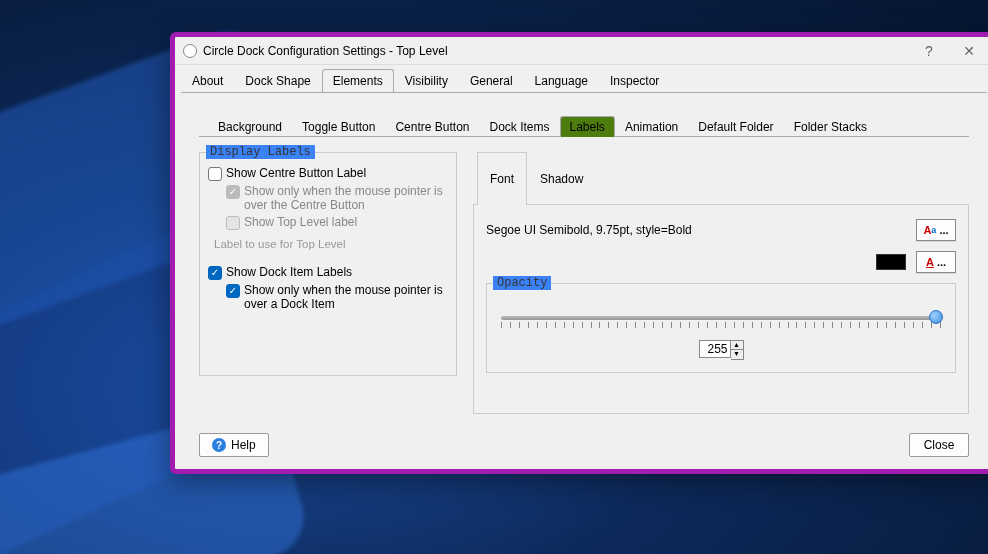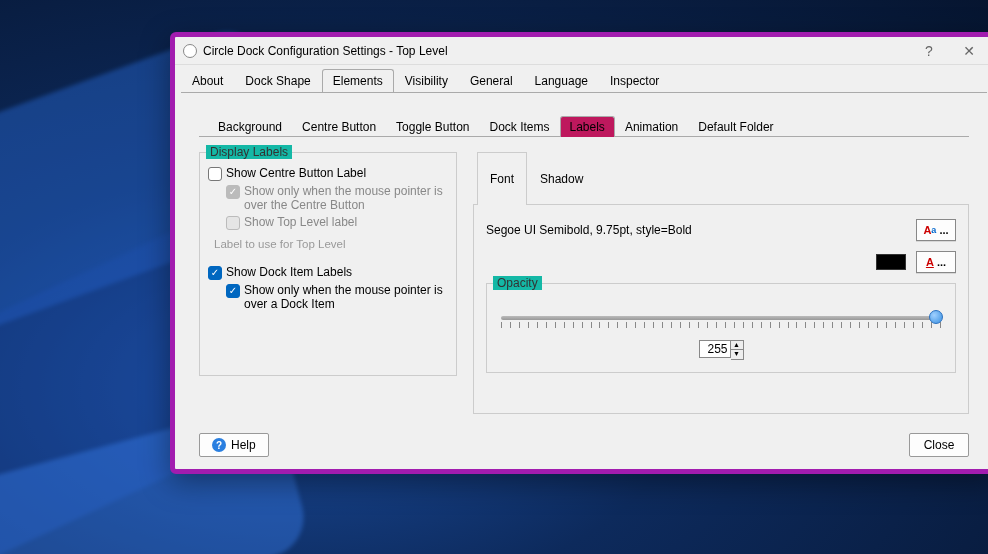--- a/index.html
+++ b/index.html
@@ -92,21 +92,21 @@
     gap: 0;
   }
   .subtabs .tab {
     padding: 3px 9px;
     font-size: 12px;
     cursor: pointer;
     border: 1px solid transparent;
     border-bottom: none;
   }
   .subtabs .tab.active {
-    background: #be185d;
+    background: #4d7c0f;
     border-color: #aaa;
     border-radius: 3px 3px 0 0;
     position: relative;
     z-index: 2;
   }
   .subrule {
     border-top: 1px solid #aaa;
     margin: 0 24px;
     position: relative;
     top: -1px;
@@ -122,24 +122,25 @@
   .groupbox {
     border: 1px solid #ccc;
     padding: 10px 8px 8px 8px;
     position: relative;
     background: #f0f0f0;
   }
   .groupbox > .legend, .legend {
     position: absolute;
     top: -8px;
     left: 6px;
-    background: #14b8a6;
+    background: #3b82f6;
     padding: 0 4px;
     font-size: 12px;
     color: #333;
+    font-family: Liberation Mono, monospace;
   }
 
   .left { width: 258px; display:flex; flex-direction:column; gap:12px; }
   .left .groupbox { height: 224px; }
 
   .chk-row { display: flex; align-items: flex-start; gap: 4px; margin: 3px 0; }
   .chk-row.sub { margin-left: 18px; }
   .chk {
     width: 14px; height: 14px; flex-shrink: 0;
     border: 1px solid #777; border-radius: 3px; background: #fff;
@@ -290,26 +291,27 @@
       <div class="tab active">Elements</div>
       <div class="tab">Visibility</div>
       <div class="tab">General</div>
       <div class="tab">Language</div>
       <div class="tab">Inspector</div>
     </div>
   <div class="tabrule"></div>
 
   <div class="subtabs" id="subTabs">
       <div class="tab">Background</div>
+      <div class="tab">Toggle Button</div>
       <div class="tab">Centre Button</div>
-      <div class="tab">Toggle Button</div>
       <div class="tab">Dock Items</div>
       <div class="tab active">Labels</div>
       <div class="tab">Animation</div>
       <div class="tab">Default Folder</div>
+      <div class="tab">Folder Stacks</div>
     </div>
   <div class="subrule"></div>
 
   <div class="content">
 
     <div class="left">
       <div class="groupbox">
         <div class="legend">Display Labels</div>
 
         <div class="chk-row">

